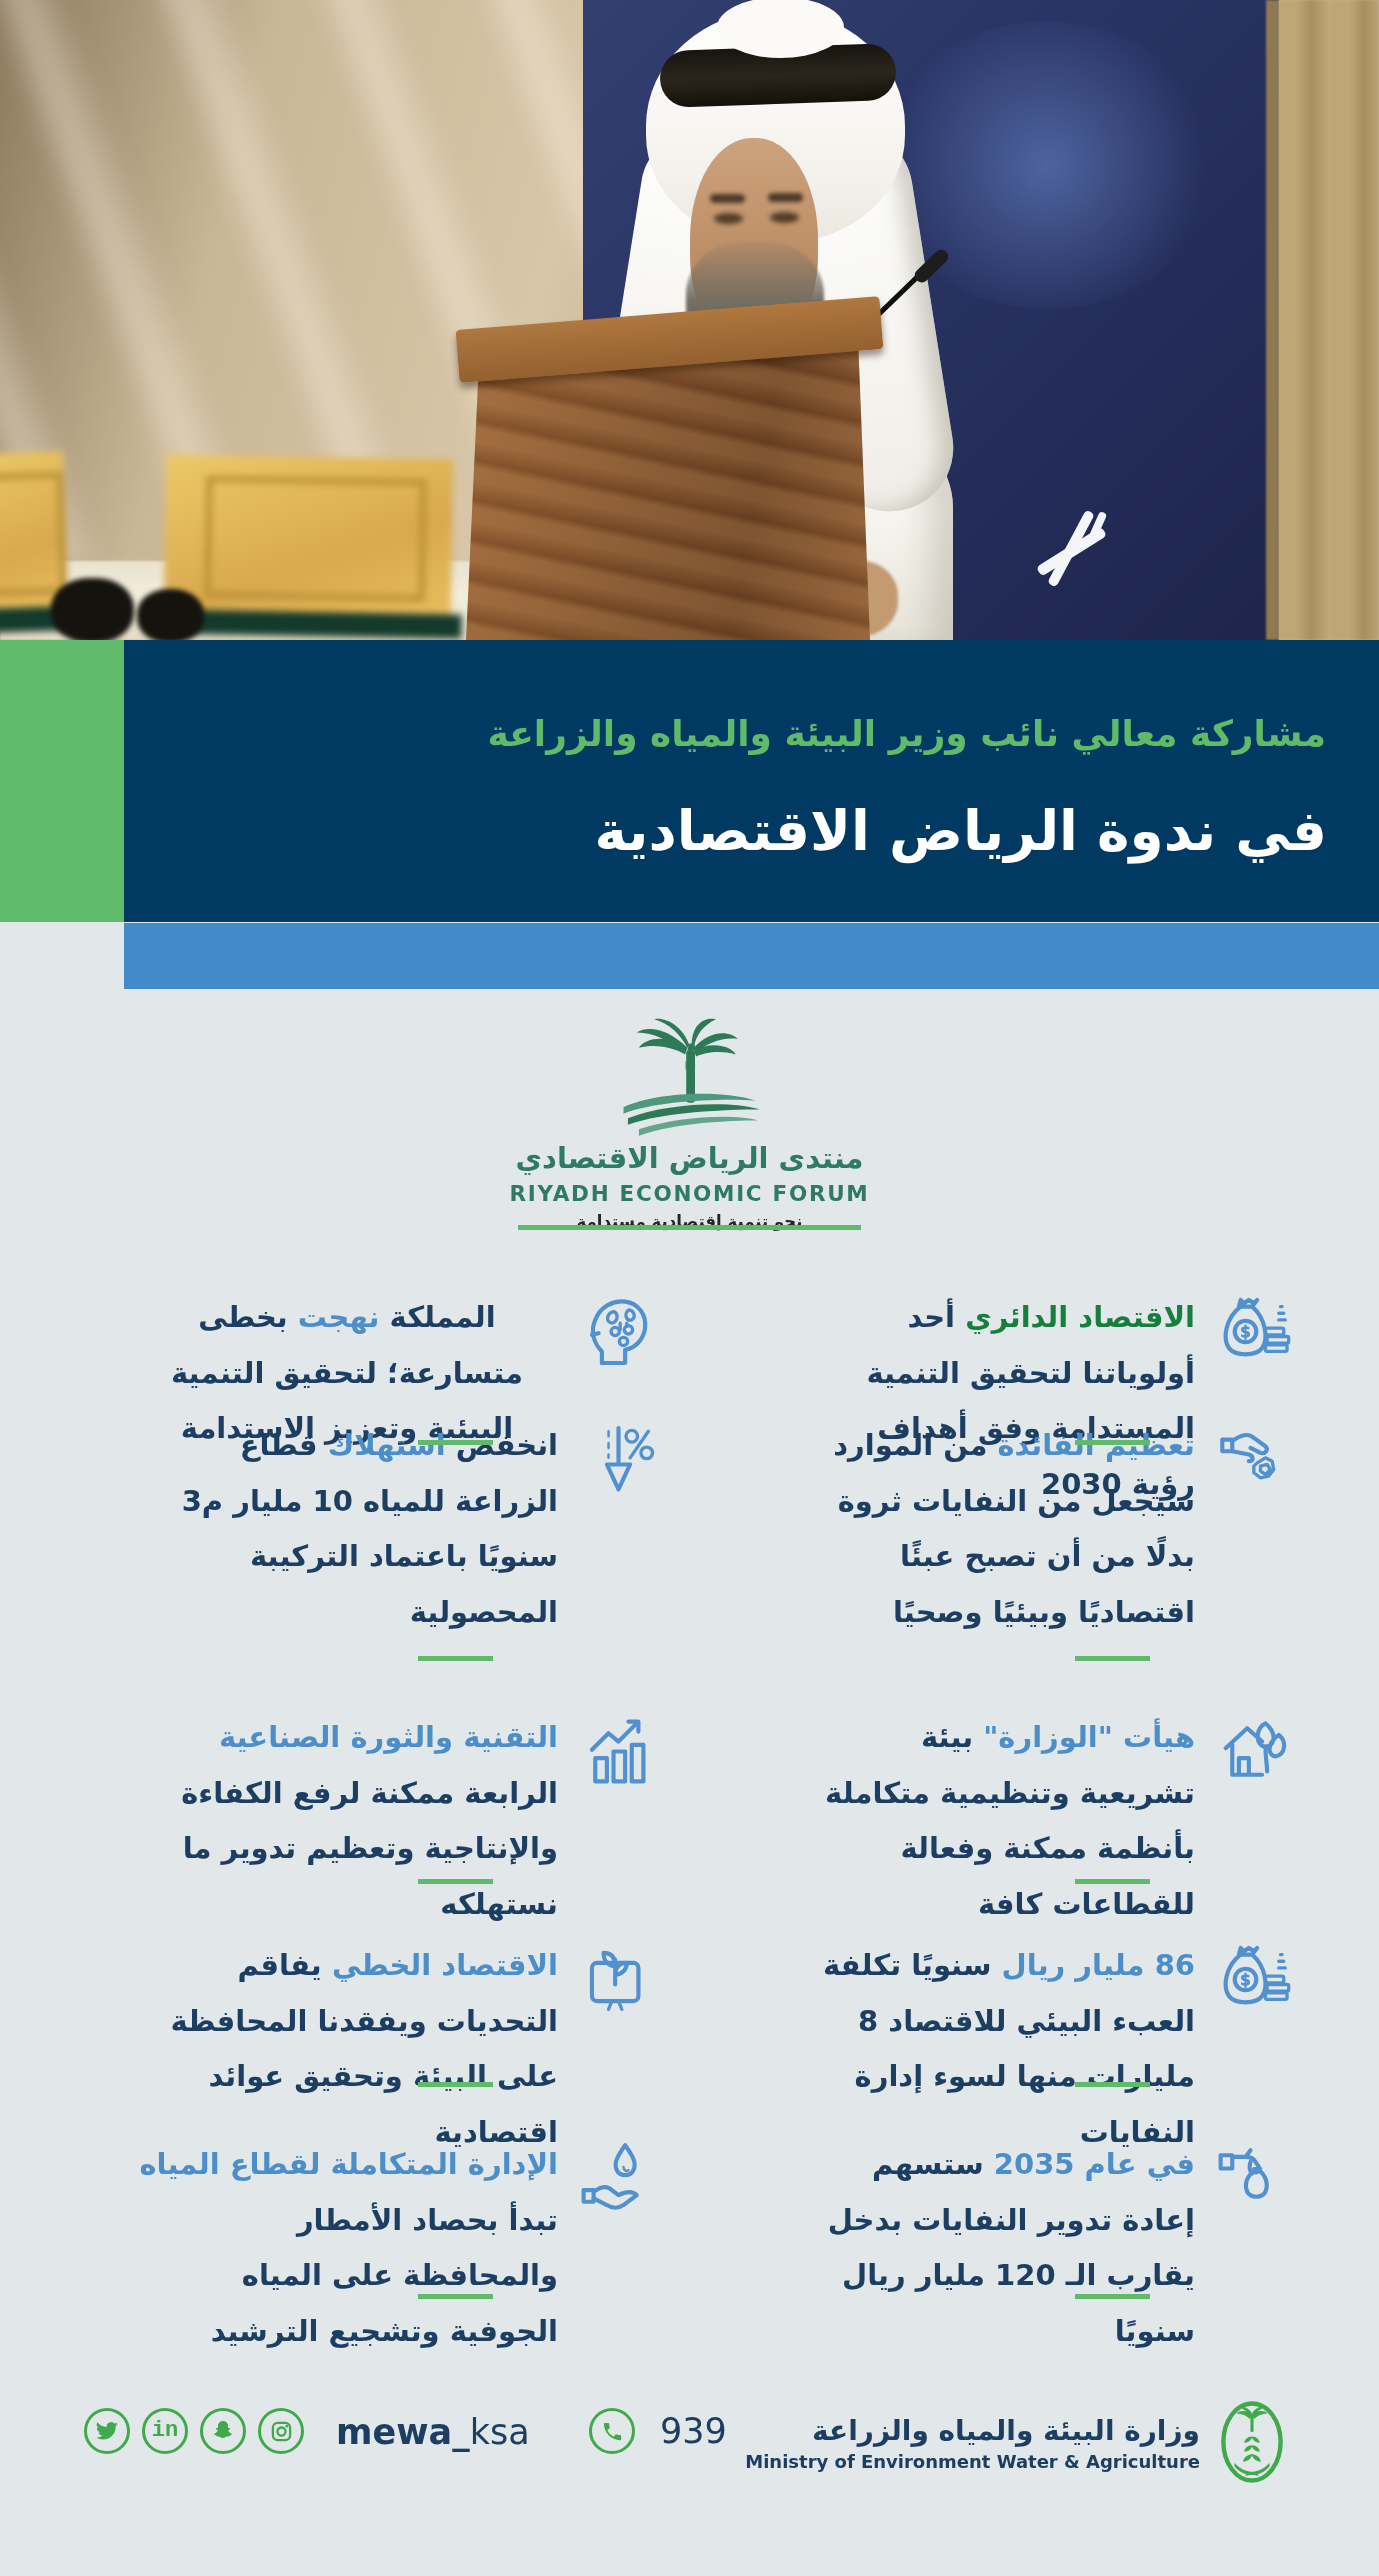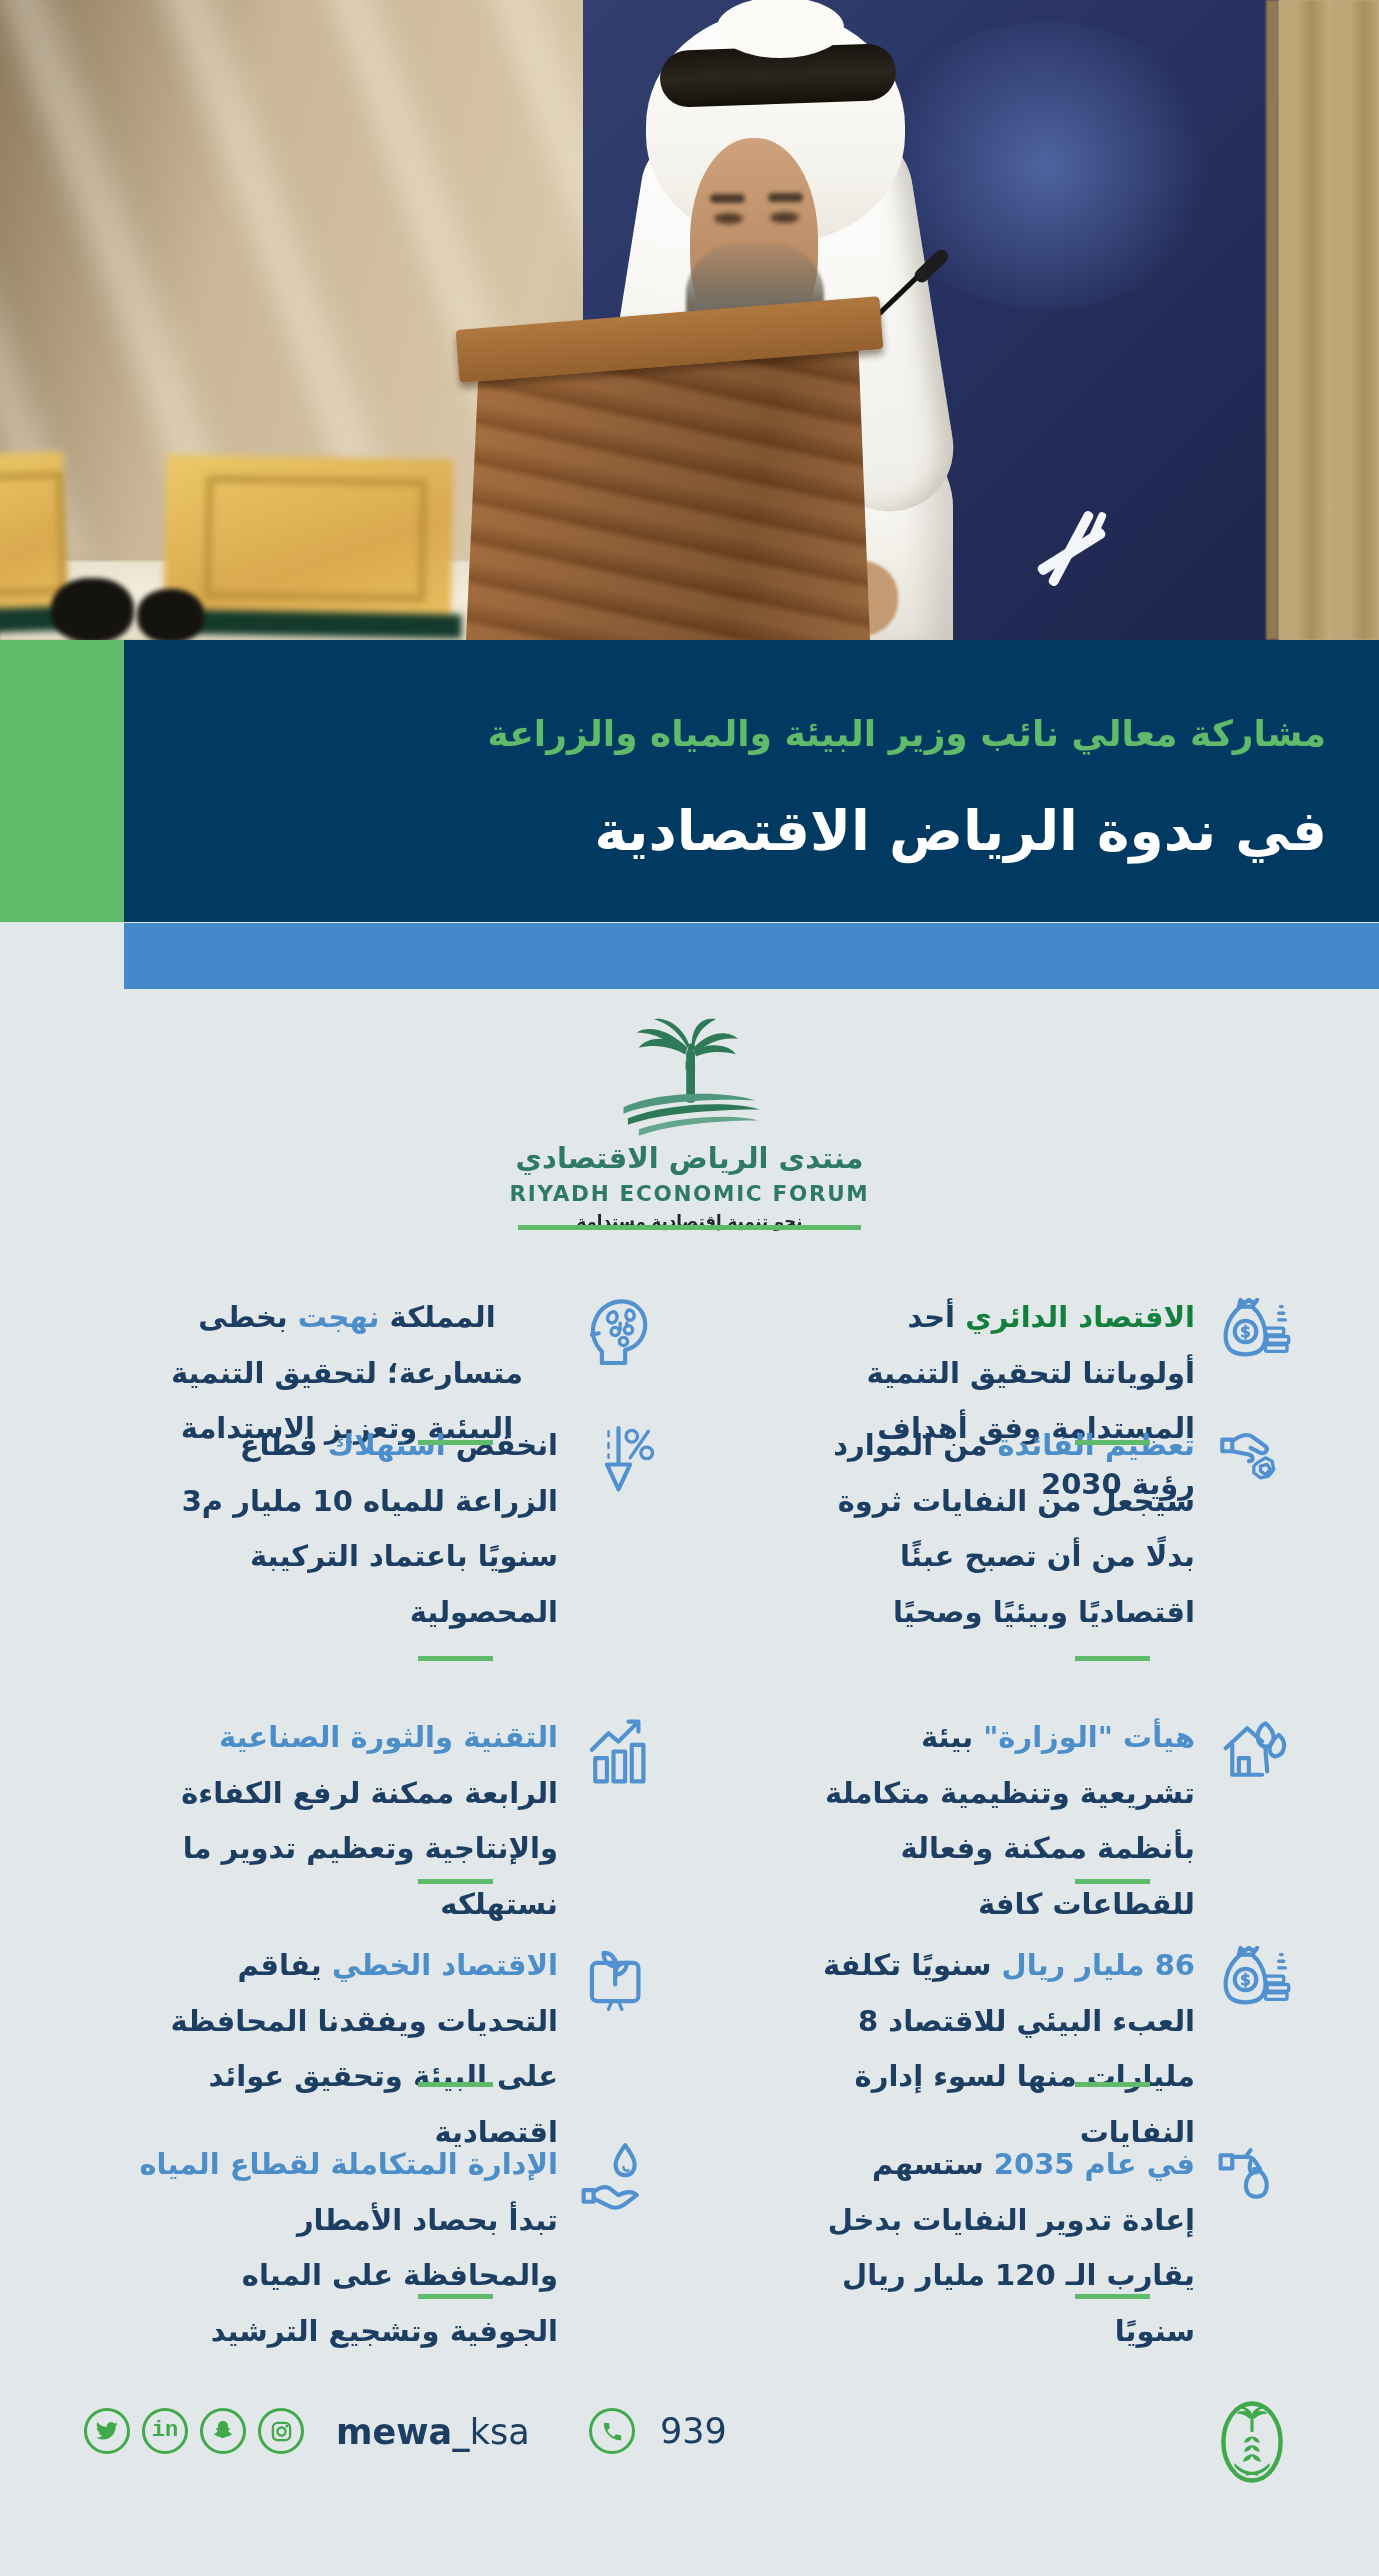--- a/index.html
+++ b/index.html
@@ -401,20 +401,24 @@
     </div>
     <div class="phone-wrap">
       <span class="scircle" style="border-color:#3fa94b;">
         <svg width="23" height="23" viewBox="0 0 24 24" fill="#3fa94b">
             <path d="M6.6 10.8c1.4 2.8 3.8 5.1 6.6 6.6l2.2-2.2c.3-.3.7-.4 1-.2 1.1.4 2.3.6 3.6.6.6 0 1 .4 1 1V20c0 .6-.4 1-1 1C10.8 21 3 13.2 3 4c0-.6.4-1 1-1h3.5c.6 0 1 .4 1 1 0 1.2.2 2.4.6 3.6.1.3 0 .7-.2 1l-2.3 2.2z"></path>
           </svg>
       </span>
       <span class="phone-num" style="color:#1d3e63;">939</span>
     </div>
     <div class="ministry">
+      <div class="ministry-text">
+        <div class="min-ar" style="color:#1d3e63;">وزارة البيئة والمياه والزراعة</div>
+        <div class="min-en" style="color:#1d3e63;">Ministry of Environment Water &amp; Agriculture</div>
+      </div>
       <span>
         <svg width="66" height="86" viewBox="0 0 60 78" fill="none">
           <ellipse cx="30" cy="39" rx="26" ry="35" stroke="#3fa94b" stroke-width="4"></ellipse>
           <g fill="#3fa94b">
             <path d="M30 14 c-5 -4 -11 -4 -14 -1 c5 0 9 2 12 5 z"></path>
               <path d="M30 14 c5 -4 11 -4 14 -1 c-5 0 -9 2 -12 5 z"></path>
             <path d="M30 13 c-3 -5 -8 -7 -12 -6 c4 2 7 4 10 8 z"></path>
               <path d="M30 13 c3 -5 8 -7 12 -6 c-4 2 -7 4 -10 8 z"></path>
             <rect x="28.6" y="14" width="2.8" height="16" rx="1"></rect>
             <path d="M30 34 c-4 0 -7 3 -7 6 c4 -1 6 -2 7 -5 c1 3 3 4 7 5 c0 -3 -3 -6 -7 -6 z"></path>

